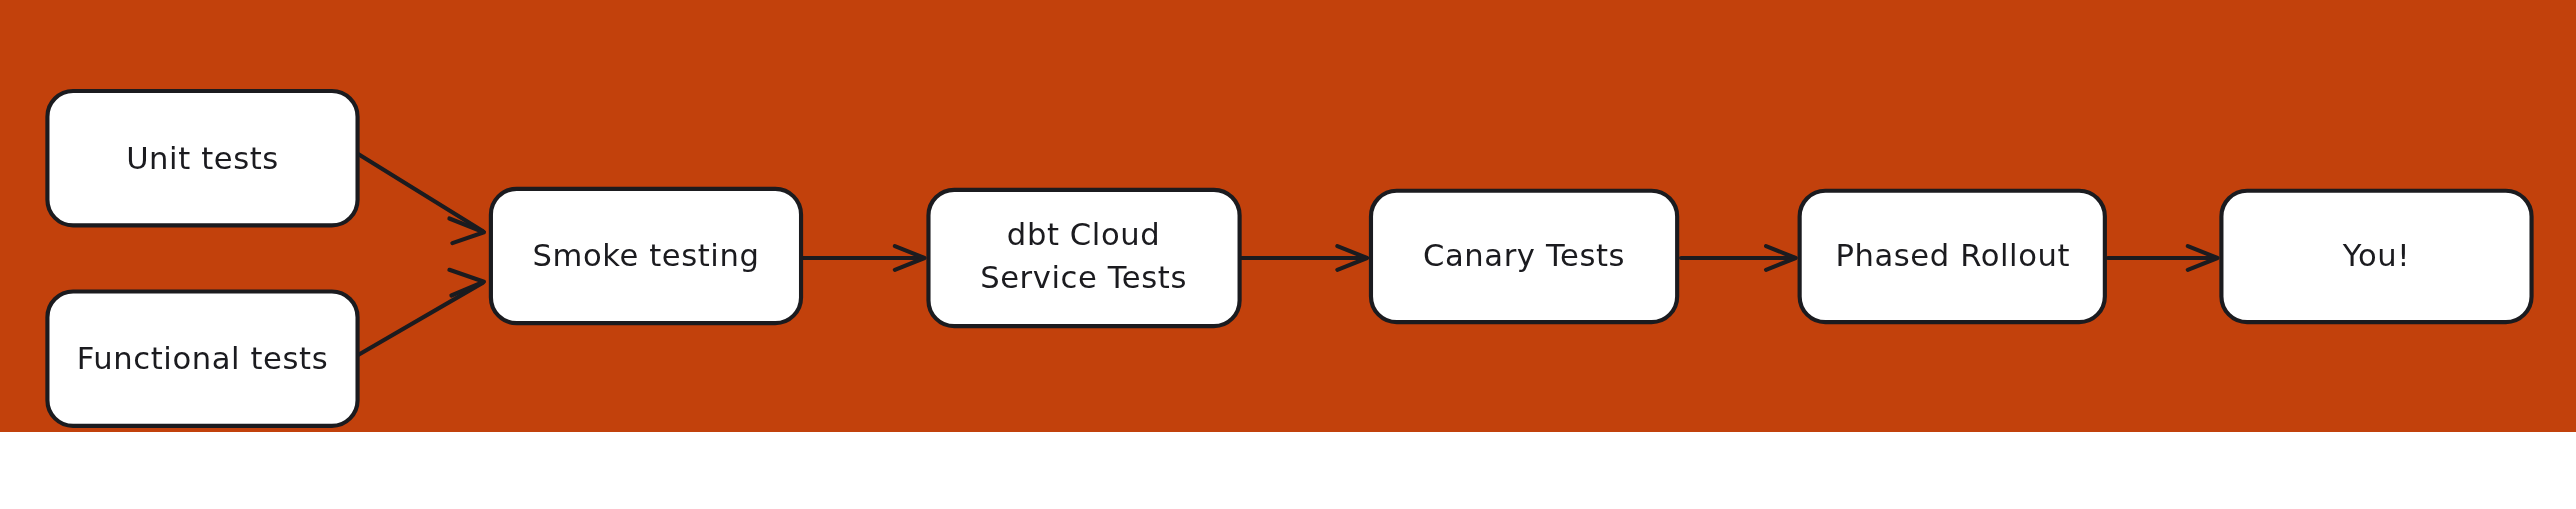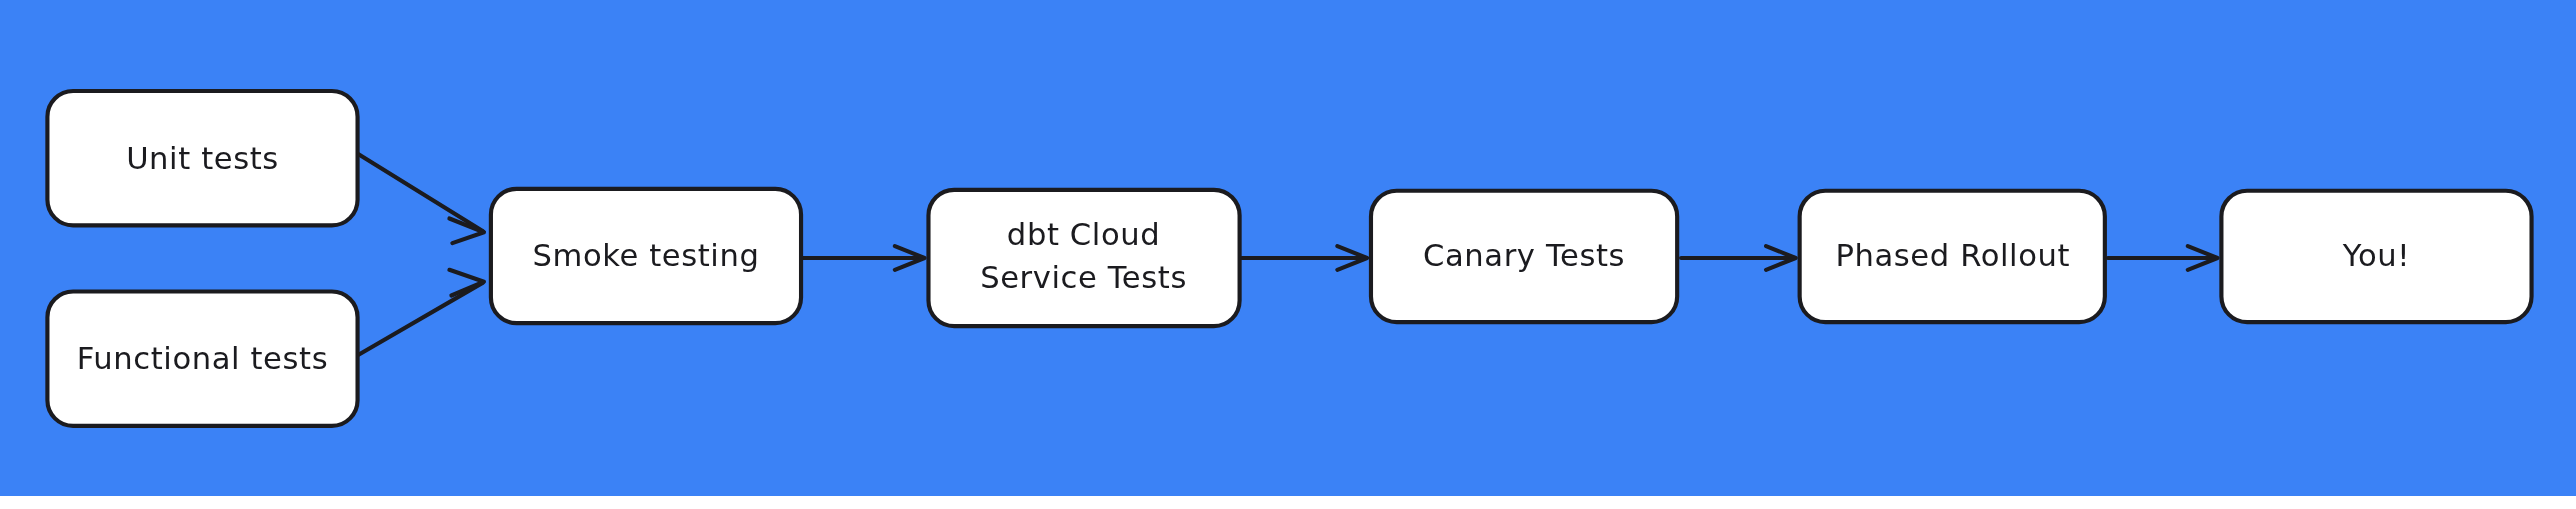--- a/index.html
+++ b/index.html
@@ -4,22 +4,22 @@
 <title>Testing Pipeline Diagram</title>
 <style>
   html, body {
     margin: 0;
     padding: 0;
     background: #ffffff;
   }
   #canvas {
     position: relative;
     width: 2576px;
-    height: 496px;
-    background: #3b82f6;
+    height: 432px;
+    background: #c2410c;
     overflow: hidden;
     font-family: "DejaVu Sans", sans-serif;
     text-decoration: underline;
   }
   #diagram-svg {
     position: absolute;
     top: 0;
     left: 0;
     width: 2576px;
     height: 510px;

